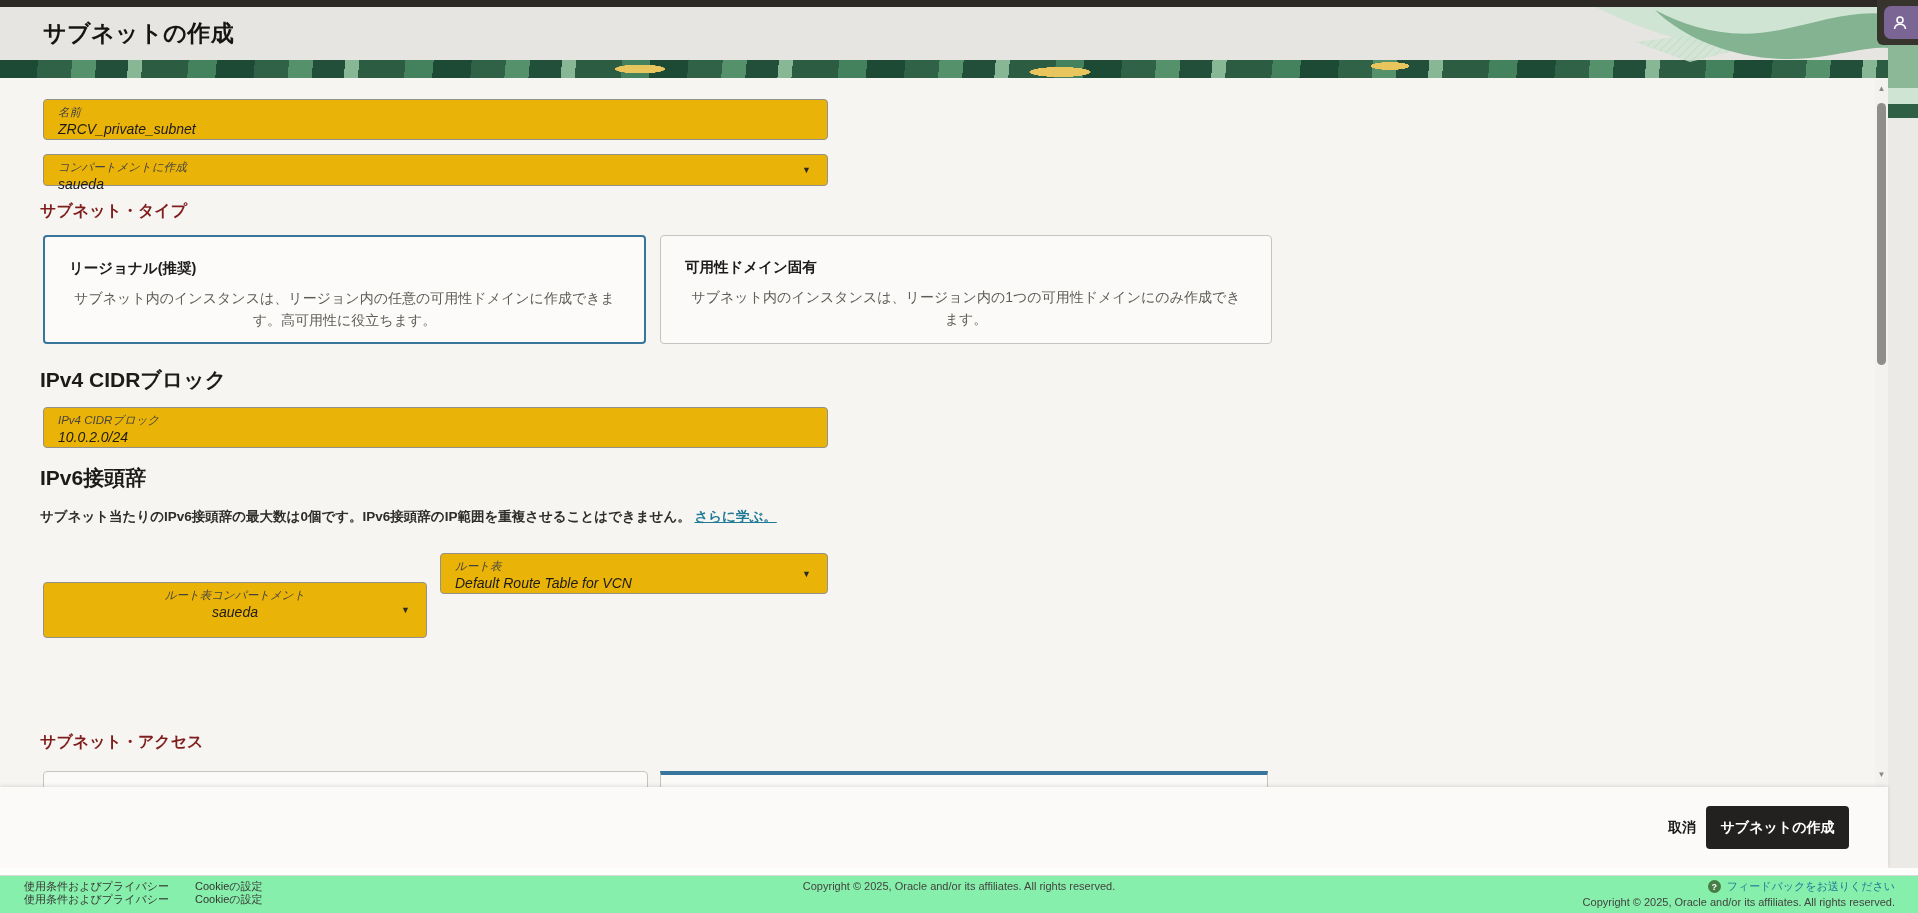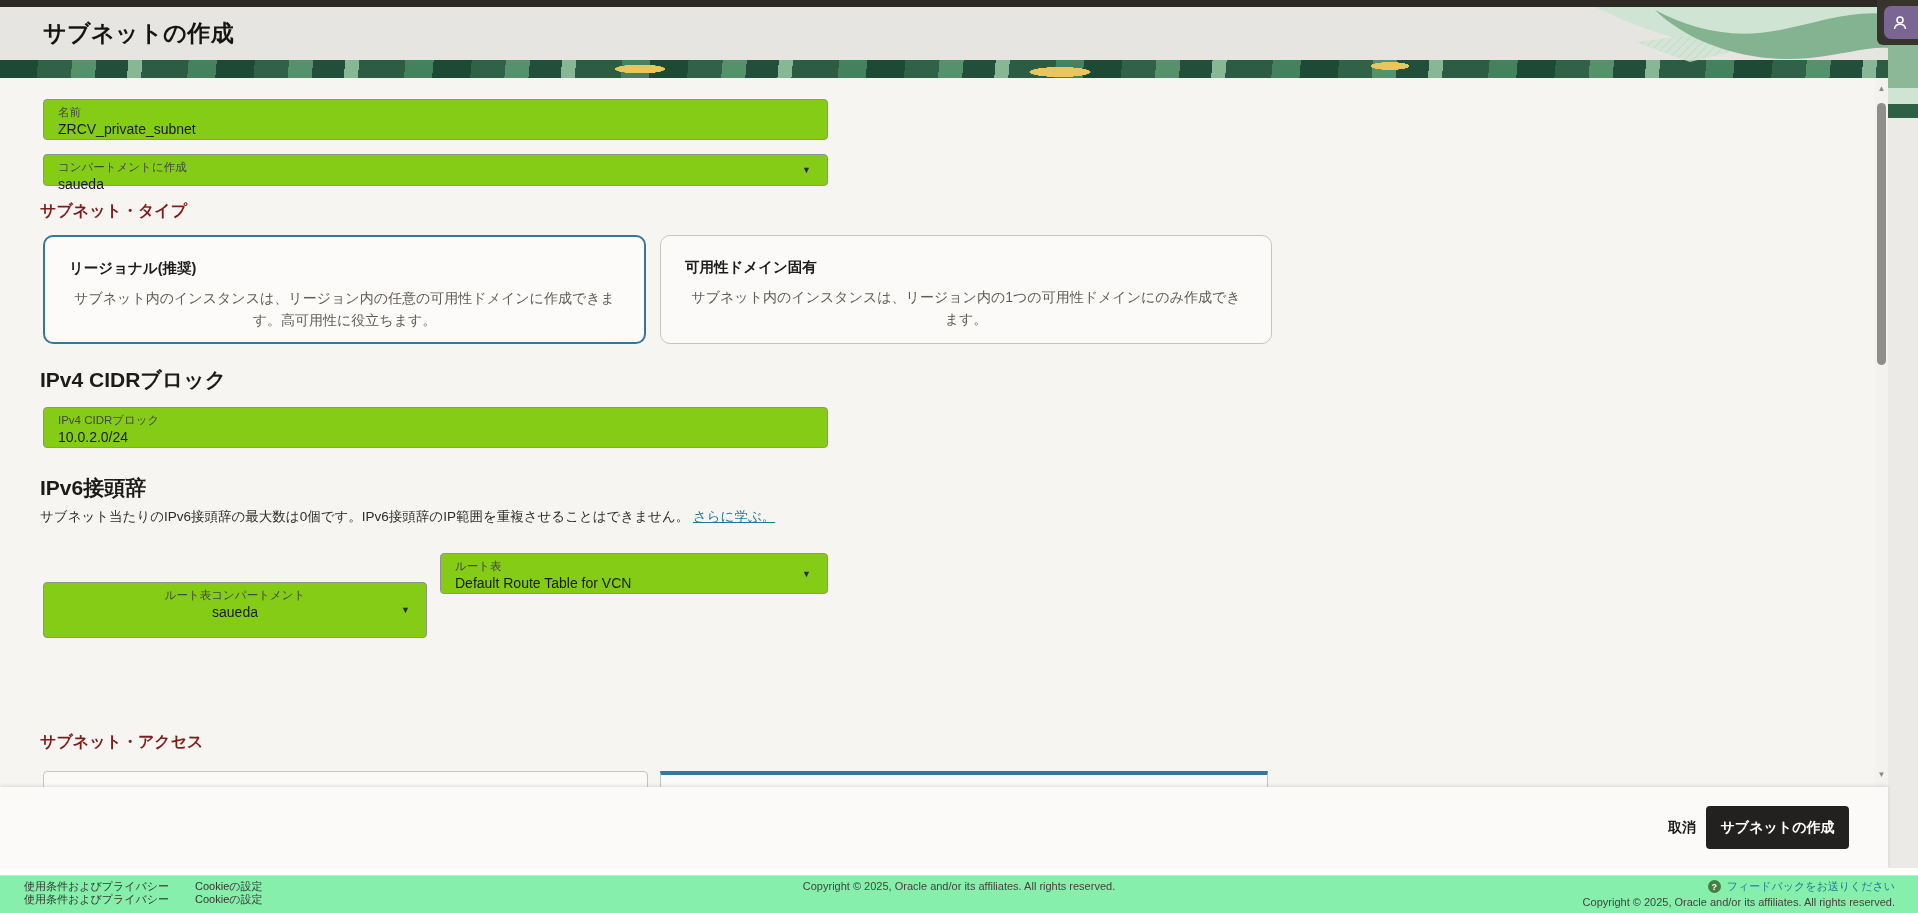--- a/index.html
+++ b/index.html
@@ -18,35 +18,35 @@
       radial-gradient(ellipse 35px 7px at 1390px 6px, #e9c55e 55%, rgba(0,0,0,0) 56%),
       repeating-linear-gradient(95deg, #1d4a35 0 38px, #2f6247 38px 72px, #55916b 72px 96px, #214f39 96px 128px, #87b794 128px 142px, #2c5c42 142px 188px, #44815d 188px 216px);
   }
   .wave { position:absolute; left:1540px; top:0; width:348px; height:78px; z-index:3; }
   .right-strip { position:absolute; left:1888px; top:0; width:30px; height:913px; z-index:2;
     background:linear-gradient(#8cb897 0 88px, #cfe4d2 88px 104px, #2f5f45 104px 118px, #eceae7 118px); }
   .corner-dark { position:absolute; left:1877px; top:0; width:41px; height:45px; background:#37332d; z-index:7; border-radius:0 0 0 6px; overflow:hidden; }
   .person-btn { position:absolute; left:7px; top:6px; width:40px; height:33px; background:#7b6595; border:none; border-radius:7px; display:flex; align-items:center; justify-content:flex-start; padding-left:8px; cursor:pointer; }
 
   
-  .fieldbox { position:absolute; background:#84cc16; border:1px solid #94918d; border-radius:4px; padding:5px 14px 0 14px; }
+  .fieldbox { position:absolute; background:#eab308; border:1px solid #94918d; border-radius:4px; padding:5px 14px 0 14px;font-style:italic; }
   .fieldbox .lbl { display:block; font-size:11.5px; color:#47443f; line-height:14px; }
   .fieldbox .val { display:block; font-size:14px; color:#1c1b19; line-height:18px; margin-top:1px; }
   .caret { position:absolute; right:16px; top:50%; transform:translateY(-50%); font-size:9px; color:#2c2a27; }
 
   .sec-label { position:absolute; font-size:16px; font-weight:bold; color:#7f1d1d; }
   .sec-heading { position:absolute; font-size:21px; font-weight:bold; color:#1c1b19; }
 
-  .card { position:absolute; border-radius:10px; padding:22px 24px 0 24px; }
+  .card { position:absolute; border-radius:4px; padding:22px 24px 0 24px; }
   .card.sel { border:2px solid #38759b; background:#fcfbf9; }
   .card.unsel { border:1px solid #c7c4c0; background:#fbfaf8; }
   .card .ctitle { font-size:14.5px; font-weight:bold; color:#1c1b19; }
   .card .cdesc { font-size:14px; color:#5f5c56; line-height:1.6; margin-top:9px;text-align:center; }
 
-  .para { position:absolute; font-size:13.5px; color:#2f2d2a; }
+  .para { position:absolute; font-size:13.5px; color:#2f2d2a;font-weight:bold; }
   .para a { color:#1f7a96; text-decoration:underline; cursor:pointer; }
 
   .sliver { position:absolute; height:30px; background:#fbfaf8; }
   .sliver.gray { border:1px solid #c7c4c0; border-radius:4px 4px 0 0; }
   .sliver.blue { border-top:4px solid #38759b; border-left:1px solid #c7c4c0; border-right:1px solid #c7c4c0; }
 
   
   .sbar { position:absolute; left:1875px; top:80px; width:13px; height:707px; background:#f3f2ef; z-index:4; }
   .sbar .arrow { position:absolute; left:0; width:13px; text-align:center; font-size:8px; color:#8a8886; cursor:pointer; }
   .sbar .thumb { position:absolute; left:2px; top:23px; width:9px; height:262px; background:#908e8c; border-radius:5px; cursor:pointer; }
@@ -126,21 +126,21 @@
     <div class="ctitle">可用性ドメイン固有</div>
     <div class="cdesc">サブネット内のインスタンスは、リージョン内の1つの可用性ドメインにのみ作成できます。</div>
   </div>
 
   <div class="sec-heading" style="left:40px; top:366px;">IPv4 CIDRブロック</div>
   <div class="fieldbox" style="left:43px; top:407px; width:785px; height:41px;">
     <span class="lbl">IPv4 CIDRブロック</span>
     <span class="val">10.0.2.0/24</span>
   </div>
 
-  <div class="sec-heading" style="left:40px; top:474px;">IPv6接頭辞</div>
+  <div class="sec-heading" style="left:40px; top:464px;">IPv6接頭辞</div>
   <div class="para" style="left:40px; top:508px; width:900px;">
     <span>サブネット当たりのIPv6接頭辞の最大数は0個です。IPv6接頭辞のIP範囲を重複させることはできません。</span>
     <a>さらに学ぶ。</a>
   </div>
 
   <div class="fieldbox" style="left:43px; top:582px; width:384px; height:56px;text-align:center;">
     <span class="lbl">ルート表コンパートメント</span>
     <span class="val">saueda</span>
     <span class="caret">▼</span>
   </div>

